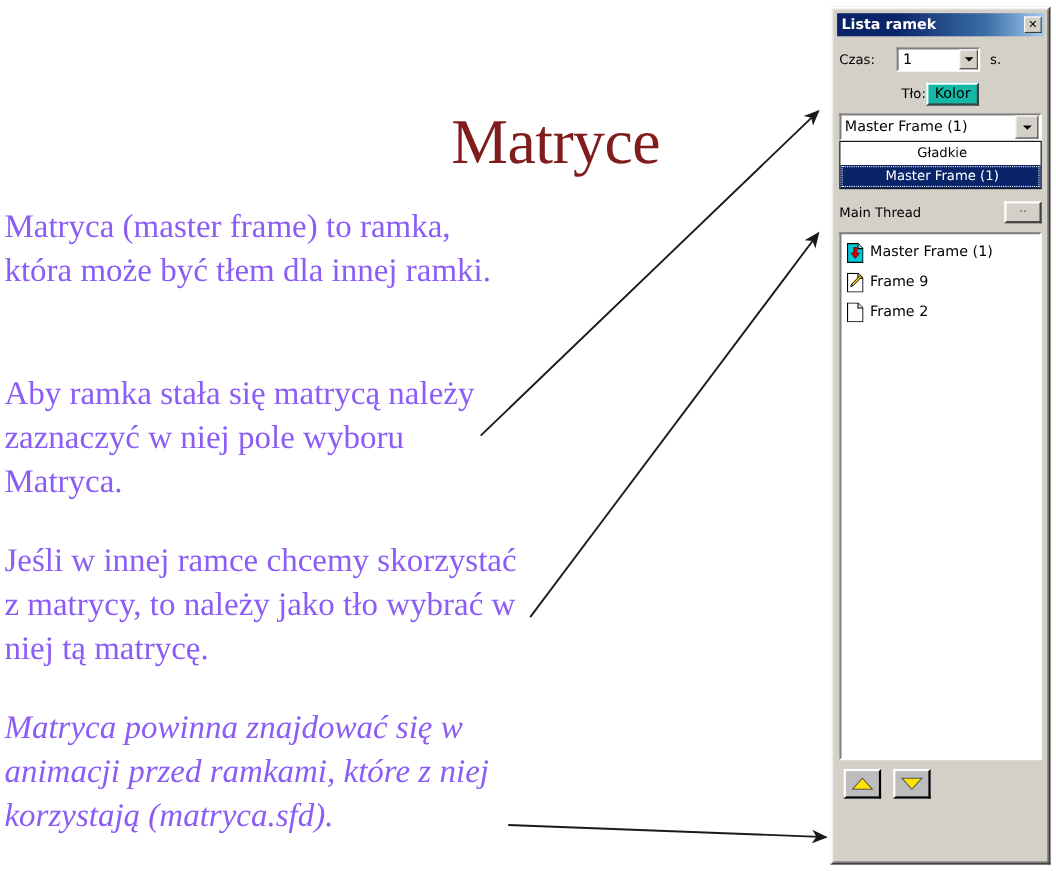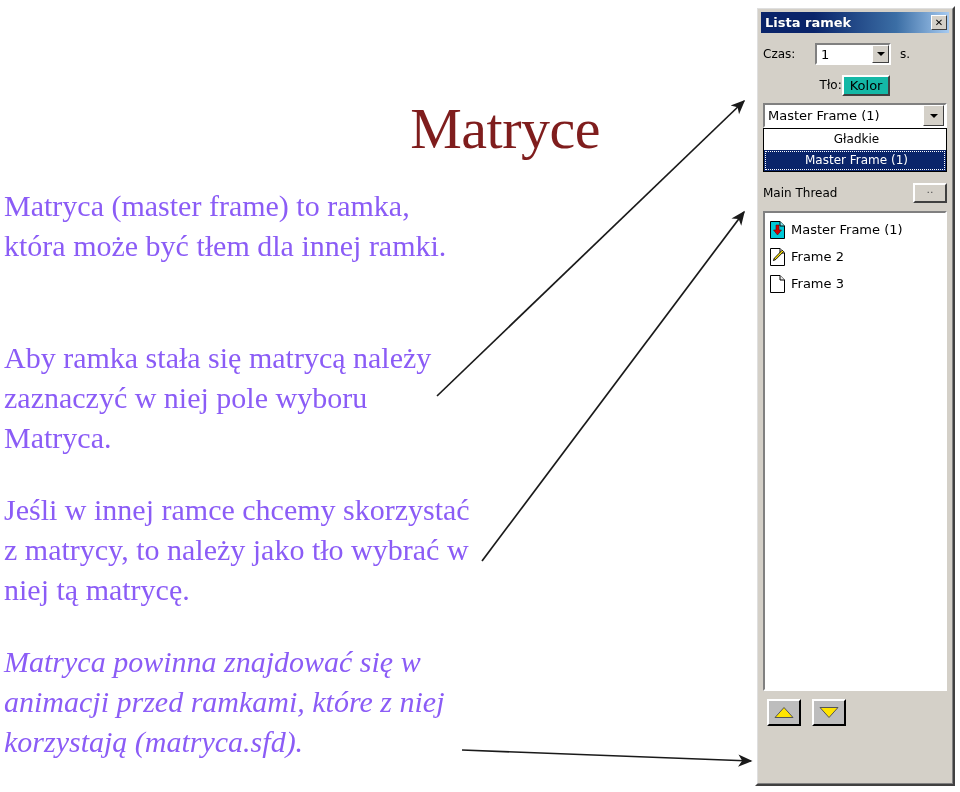--- a/index.html
+++ b/index.html
@@ -420,32 +420,32 @@
 
       <div class="frame-item">
         <span class="page-icon">
           <svg width="15" height="18" viewBox="0 0 15 18">
             <path d="M0.5 0.5 H10 L14.5 5 V17.5 H0.5 Z" fill="#ffffff" stroke="#000" stroke-width="1"></path>
             <path d="M10 0.5 V5 H14.5" fill="#ececec" stroke="#000" stroke-width="1"></path>
             <path d="M12.2 2.2 L13.6 3.6 L5.6 11.6 L3.4 12.6 L4.2 10.4 Z" fill="#ffe400" stroke="#000" stroke-width="0.9"></path>
             <path d="M4.2 10.4 L5.6 11.6" stroke="#000" stroke-width="0.7"></path>
           </svg>
         </span>
-        <span class="frame-item-label">Frame 2</span>
+        <span class="frame-item-label">Frame 9</span>
       </div>
 
 
       <div class="frame-item">
         <span class="page-icon">
           <svg width="15" height="18" viewBox="0 0 15 18">
             <path d="M0.5 0.5 H10 L14.5 5 V17.5 H0.5 Z" fill="#ffffff" stroke="#000" stroke-width="1"></path>
             <path d="M10 0.5 V5 H14.5" fill="#ececec" stroke="#000" stroke-width="1"></path>
           </svg>
         </span>
-        <span class="frame-item-label">Frame 3</span>
+        <span class="frame-item-label">Frame 2</span>
       </div>
 
     </div>
 
     <div id="move-buttons-row">
       <div class="move-button">
         <svg width="22" height="13" viewBox="0 0 22 13">
           <path d="M11 1.5 L20 11.5 L2 11.5 Z" fill="#ffe400" stroke="#555" stroke-width="1"></path>
         </svg>
       </div>

